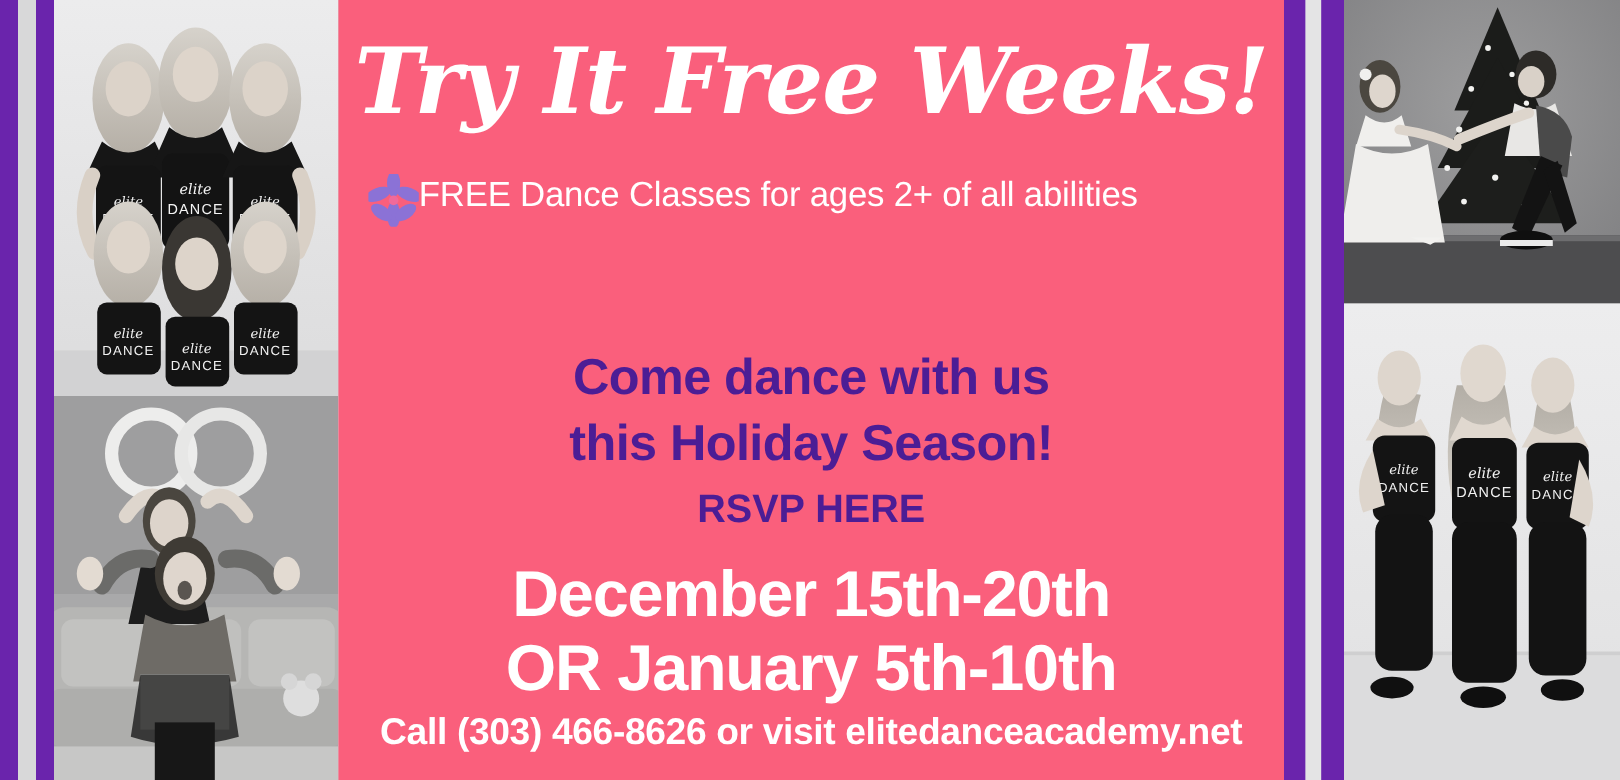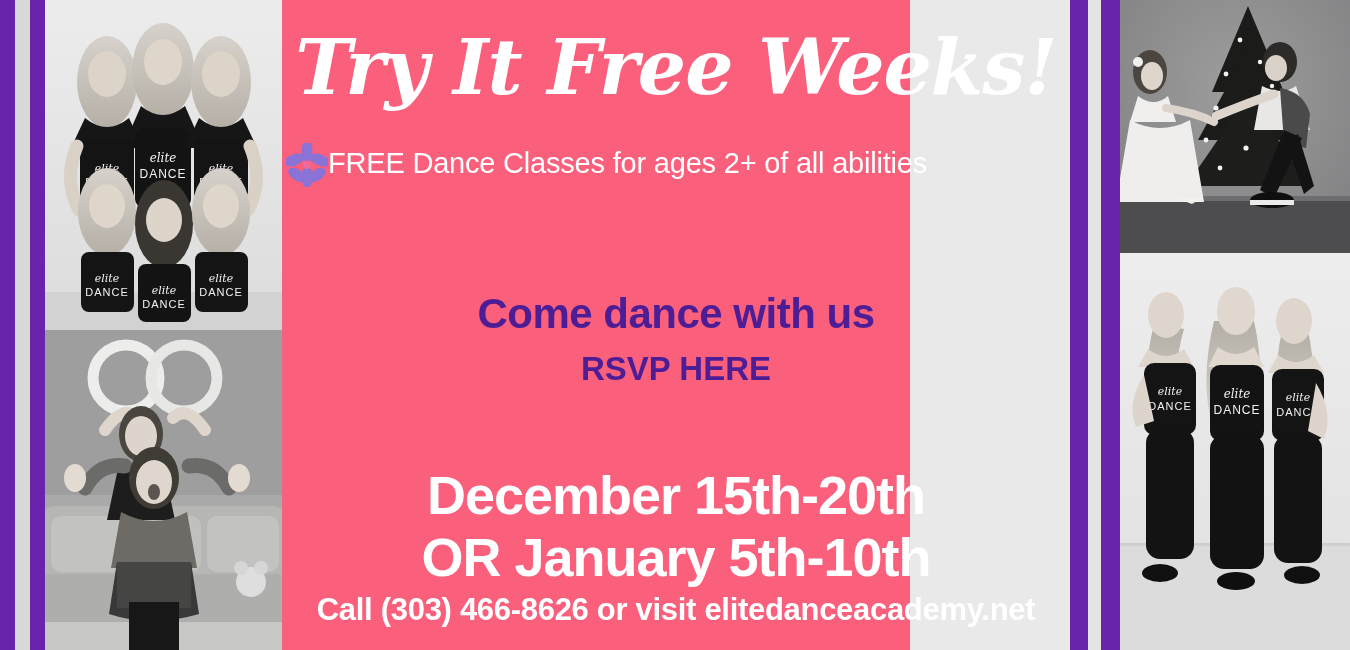--- a/index.html
+++ b/index.html
@@ -43,21 +43,21 @@
   .photo-top-left    { left: 45px;   top: 0px;   width: 237px; height: 330px; }
   .photo-bottom-left { left: 45px;   top: 330px; width: 237px; height: 320px; }
   .photo-top-right   { left: 1120px; top: 0px;   width: 230px; height: 253px; }
   .photo-bottom-right{ left: 1120px; top: 253px; width: 230px; height: 397px; }
 
   
   .pink-panel {
     position: absolute;
     left: 282px;
     top: 0px;
-    width: 628px;
+    width: 788px;
     height: 650px;
     background: #fa5f7c;
   }
 
   
   .headline {
     position: absolute;
     left: 0;
     top: 30px;
     width: 788px;
@@ -74,22 +74,23 @@
 
   
   .bullets {
     position: absolute;
     left: 0px;
     top: 138px;
     width: 788px;
   }
   .bullet-row {
     display: flex;
-    align-items: center;
+    align-items: flex-end;
     margin-bottom: 4px;
+    padding-left: 21px;
   }
   .bullet-icon {
     flex: 0 0 auto;
     width: 42px;
     height: 44px;
     margin-left: 4px;
     margin-top: 2px;
   }
   .bullet-text {
     flex: 1 1 auto;
@@ -284,20 +285,21 @@
           </svg>
         </span>
         <span class="bullet-text">FREE Dance Classes for ages 2+ of all abilities</span>
       </div>
 
 
     </div>
 
     <div class="callout">
       <div>Come dance with us</div>
+      <div>this Holiday Season!</div>
       <div class="rsvp">RSVP HERE</div>
     </div>
 
     <div class="dates">
       <div>December 15th-20th</div>
       <div>OR January 5th-10th</div>
     </div>
 
     <div class="contact">Call (303) 466-8626 or visit elitedanceacademy.net</div>
 

